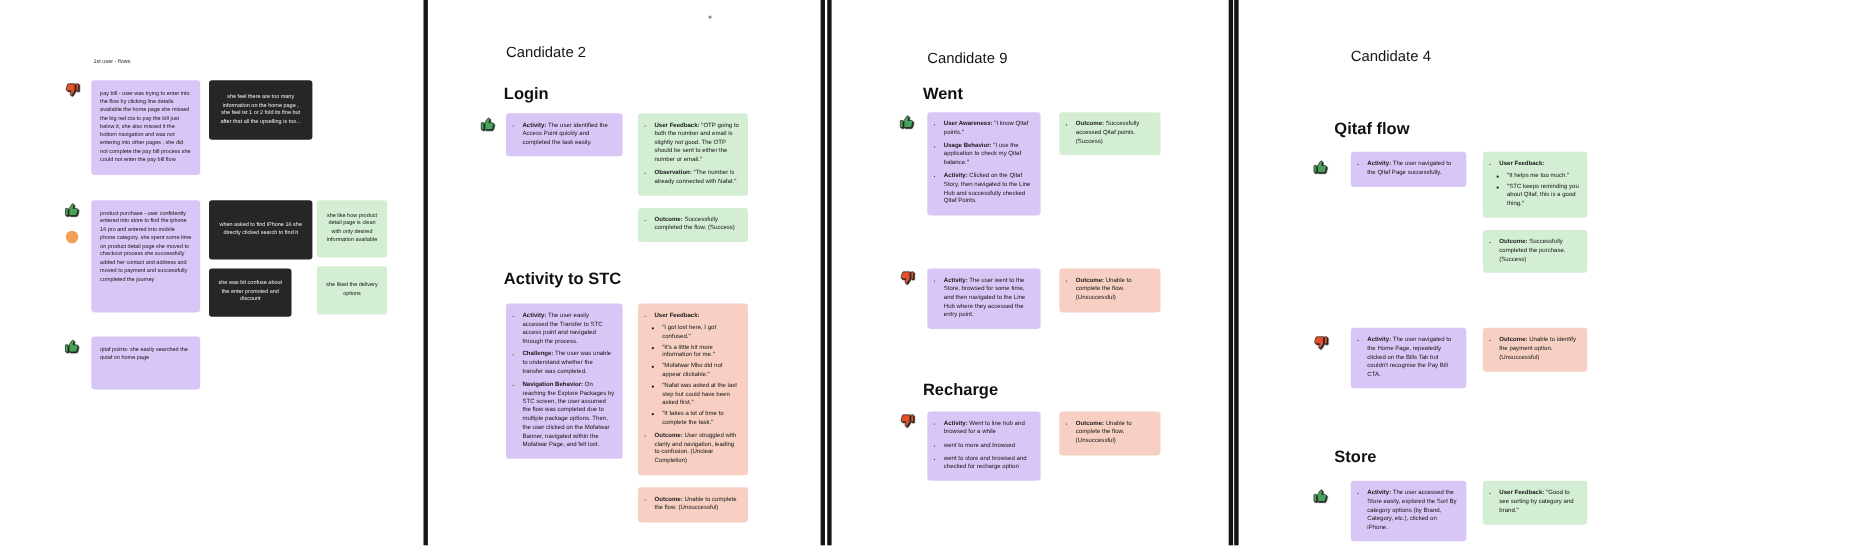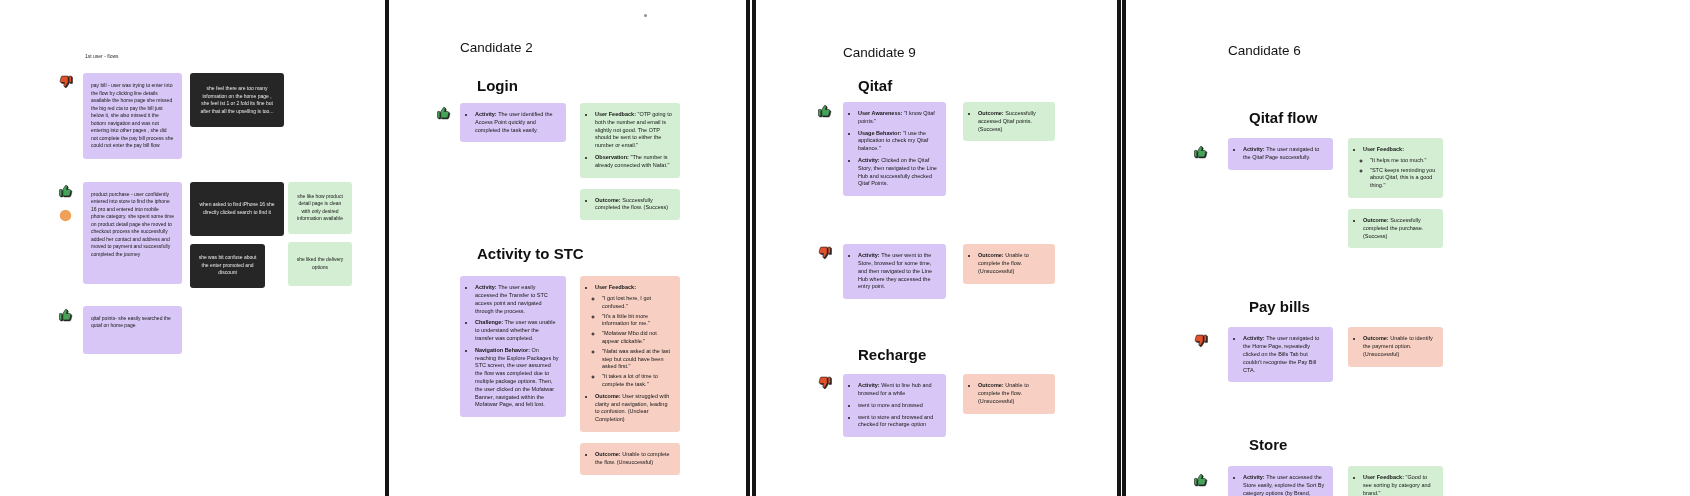--- a/index.html
+++ b/index.html
@@ -16,22 +16,22 @@
   #col1{left:436px;top:40px;width:252px}
   #col2{left:817px;top:45px;width:248px}
   #col3{left:1193px;top:43px;width:262px}
 
   .col-label{font-size:5px;line-height:8px;color:#2b2b2b;margin-left:27px}
   .col-title{font-size:13.5px;line-height:15px;font-weight:500;color:#141414}
   #col1 .col-title{margin-left:24px}
   #col2 .col-title{margin-left:26px}
   #col3 .col-title{margin-left:35px}
   .heading{font-size:15px;line-height:17px;font-weight:700;color:#101010}
-  #col1 .heading,#col2 .heading{margin-left:41px}
-  #col3 .heading{margin-left:56px}
+  #col1 .heading,#col2 .heading{margin-left:22px}
+  #col3 .heading{margin-left:20px}
 
   .row{display:flex;align-items:flex-start}
   .iconcol{display:flex;flex-direction:column;align-items:flex-start;flex:none}
   .icon{display:inline-block;width:15px;height:15px}
   .icon svg{display:block}
   .icon.thumb{filter:drop-shadow(1.2px 1.2px 0 #2a2a2a)}
   .iconcol .icon + .icon{margin-top:10px}
 
   .stack{display:flex;flex-direction:column;flex:none}
   .note{
@@ -254,21 +254,21 @@
                 <li><b>Outcome:</b> <span>Unable to complete the flow. (Unsuccessful)</span></li>
               </ul>
             </div>
           </div>
         </div>
       </div>
     </div>
   <div class="column" id="col2">
       <div class="col-title">Candidate 9</div>
       <div class="sec sec0">
-        <div class="heading">Qitaf</div>
+        <div class="heading">Went</div>
         <div class="row">
           <div class="iconcol">
             <span class="icon thumb">
               <svg viewBox="0 0 20 20" width="15" height="15">
                 <g stroke="#1a1a1a" stroke-width="0.8" fill="#48a35a">
                   <rect x="2" y="8.6" width="3.2" height="8.6" rx="0.6"></rect>
                   <path d="M6.4 17.2h7.6c.85 0 1.6-.58 1.8-1.4l1.3-5.1c.26-1.03-.52-2.03-1.58-2.03h-4.1l.82-3.9c.18-.88-.49-1.7-1.38-1.7-.47 0-.9.23-1.17.62L6.4 8.9v8.3z"></path>
                 </g>
               </svg>
             </span>
@@ -345,21 +345,21 @@
             <div class="note pink">
               <ul>
                 <li><b>Outcome:</b> <span>Unable to complete the flow. (Unsuccessful)</span></li>
               </ul>
             </div>
           </div>
         </div>
       </div>
     </div>
   <div class="column" id="col3">
-      <div class="col-title">Candidate 6</div>
+      <div class="col-title">Candidate 4</div>
       <div class="sec sec0">
         <div class="heading">Qitaf flow</div>
         <div class="row">
           <div class="iconcol">
             <span class="icon thumb">
               <svg viewBox="0 0 20 20" width="15" height="15">
                 <g stroke="#1a1a1a" stroke-width="0.8" fill="#48a35a">
                   <rect x="2" y="8.6" width="3.2" height="8.6" rx="0.6"></rect>
                   <path d="M6.4 17.2h7.6c.85 0 1.6-.58 1.8-1.4l1.3-5.1c.26-1.03-.52-2.03-1.58-2.03h-4.1l.82-3.9c.18-.88-.49-1.7-1.38-1.7-.47 0-.9.23-1.17.62L6.4 8.9v8.3z"></path>
                 </g>
@@ -384,21 +384,20 @@
             </div>
             <div class="note green">
               <ul>
                 <li><b>Outcome:</b> <span>Successfully completed the purchase. (Success)</span></li>
               </ul>
             </div>
           </div>
         </div>
       </div>
       <div class="sec sec1">
-        <div class="heading">Pay bills</div>
         <div class="row">
           <div class="iconcol">
             <span class="icon thumb">
               <svg viewBox="0 0 20 20" width="15" height="15">
                 <g transform="rotate(180 10 10)" stroke="#1a1a1a" stroke-width="0.8" fill="#e0512c">
                   <rect x="2" y="8.6" width="3.2" height="8.6" rx="0.6"></rect>
                   <path d="M6.4 17.2h7.6c.85 0 1.6-.58 1.8-1.4l1.3-5.1c.26-1.03-.52-2.03-1.58-2.03h-4.1l.82-3.9c.18-.88-.49-1.7-1.38-1.7-.47 0-.9.23-1.17.62L6.4 8.9v8.3z"></path>
                 </g>
               </svg>
             </span>

